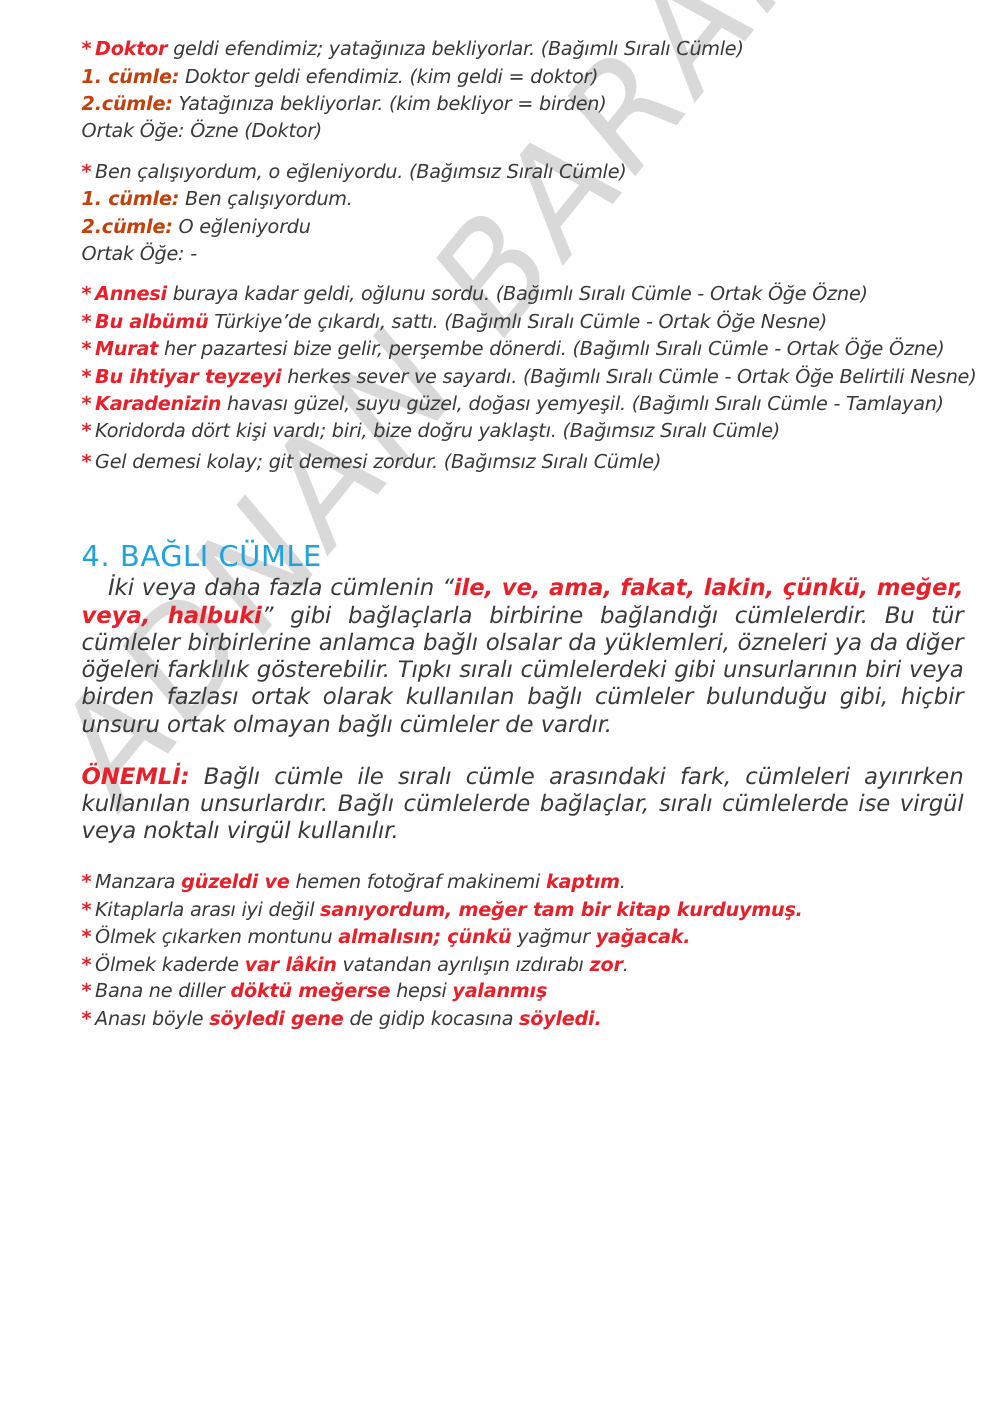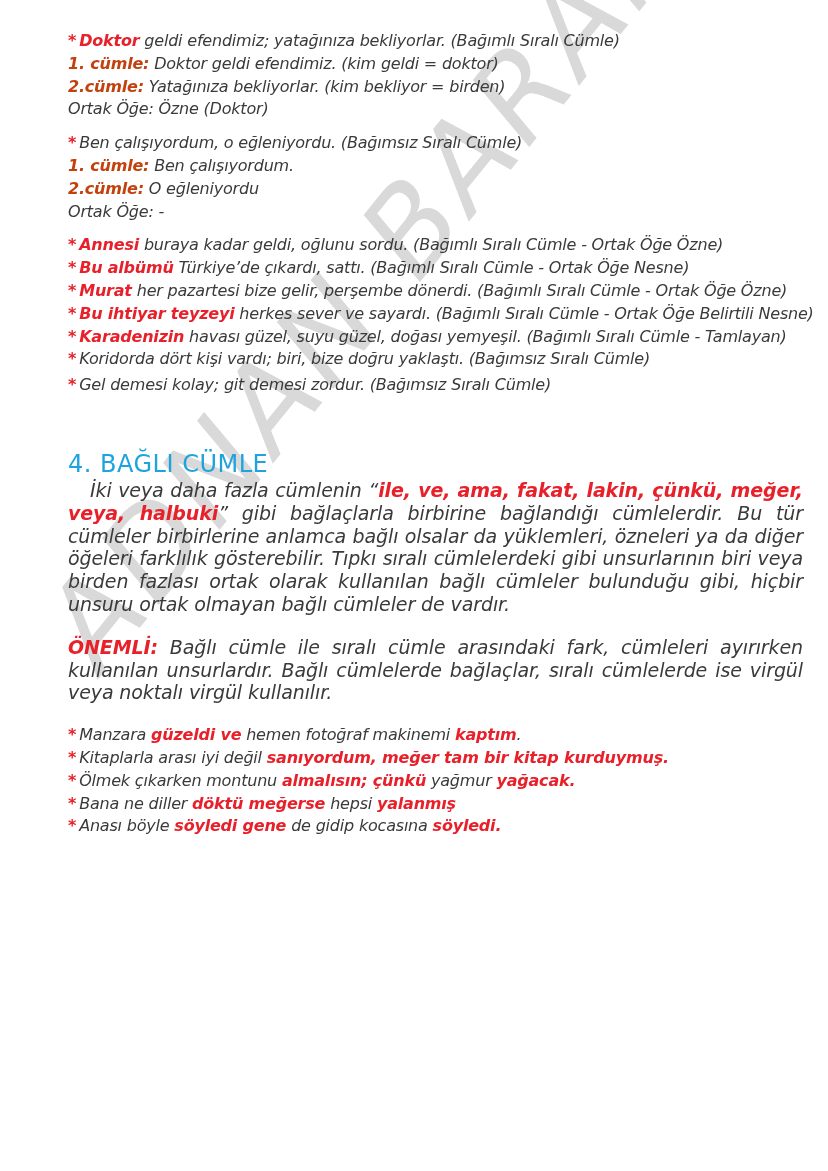--- a/index.html
+++ b/index.html
@@ -74,18 +74,19 @@
     </div>
 
     <div class="para important">
       <span class="red" style="font-weight:bold">ÖNEMLİ:</span><span> Bağlı cümle ile sıralı cümle arasındaki fark, cümleleri ayırırken kullanılan unsurlardır. Bağlı cümlelerde bağlaçlar, sıralı cümlelerde ise virgül veya noktalı virgül kullanılır.</span>
     </div>
 
     <div class="examples">
       <div class="line"><span class="star">*</span><span>Manzara </span><span class="red">güzeldi ve</span><span> hemen fotoğraf makinemi </span><span class="red">kaptım</span><span>.</span></div>
       <div class="line"><span class="star">*</span><span>Kitaplarla arası iyi değil </span><span class="red">sanıyordum, meğer tam bir kitap kurduymuş.</span></div>
       <div class="line"><span class="star">*</span><span>Ölmek çıkarken montunu </span><span class="red">almalısın; çünkü</span><span> yağmur </span><span class="red">yağacak.</span></div>
+      <div class="line"><span class="star">*</span><span>Ölmek kaderde </span><span class="red">var lâkin</span><span> vatandan ayrılışın ızdırabı </span><span class="red">zor</span><span>.</span></div>
       <div class="line"><span class="star">*</span><span>Bana ne diller </span><span class="red">döktü meğerse</span><span> hepsi </span><span class="red">yalanmış</span></div>
       <div class="line"><span class="star">*</span><span>Anası böyle </span><span class="red">söyledi gene</span><span> de gidip kocasına </span><span class="red">söyledi.</span></div>
     </div>
 
   </div>
 </div>
 
 </body></html>

